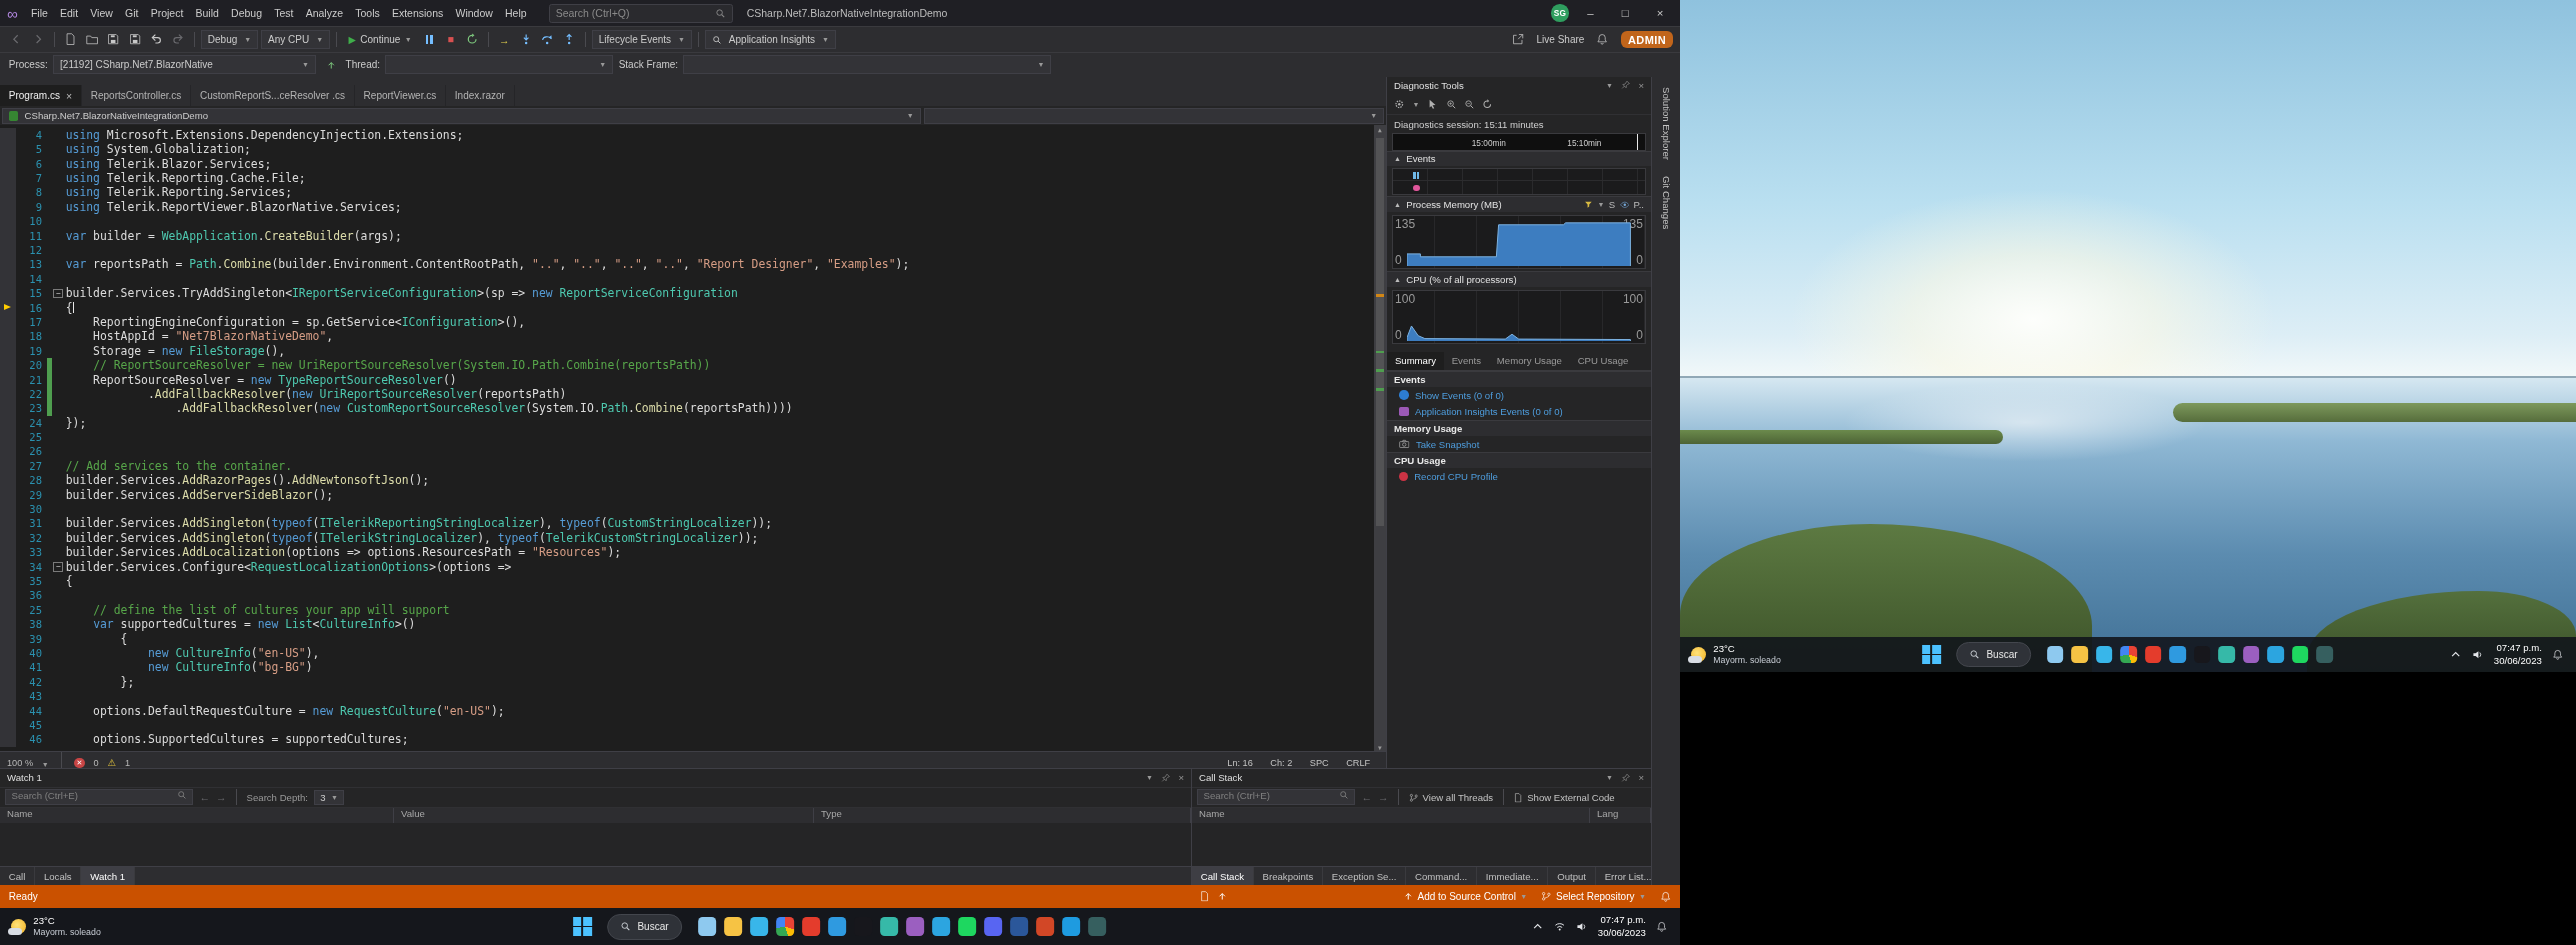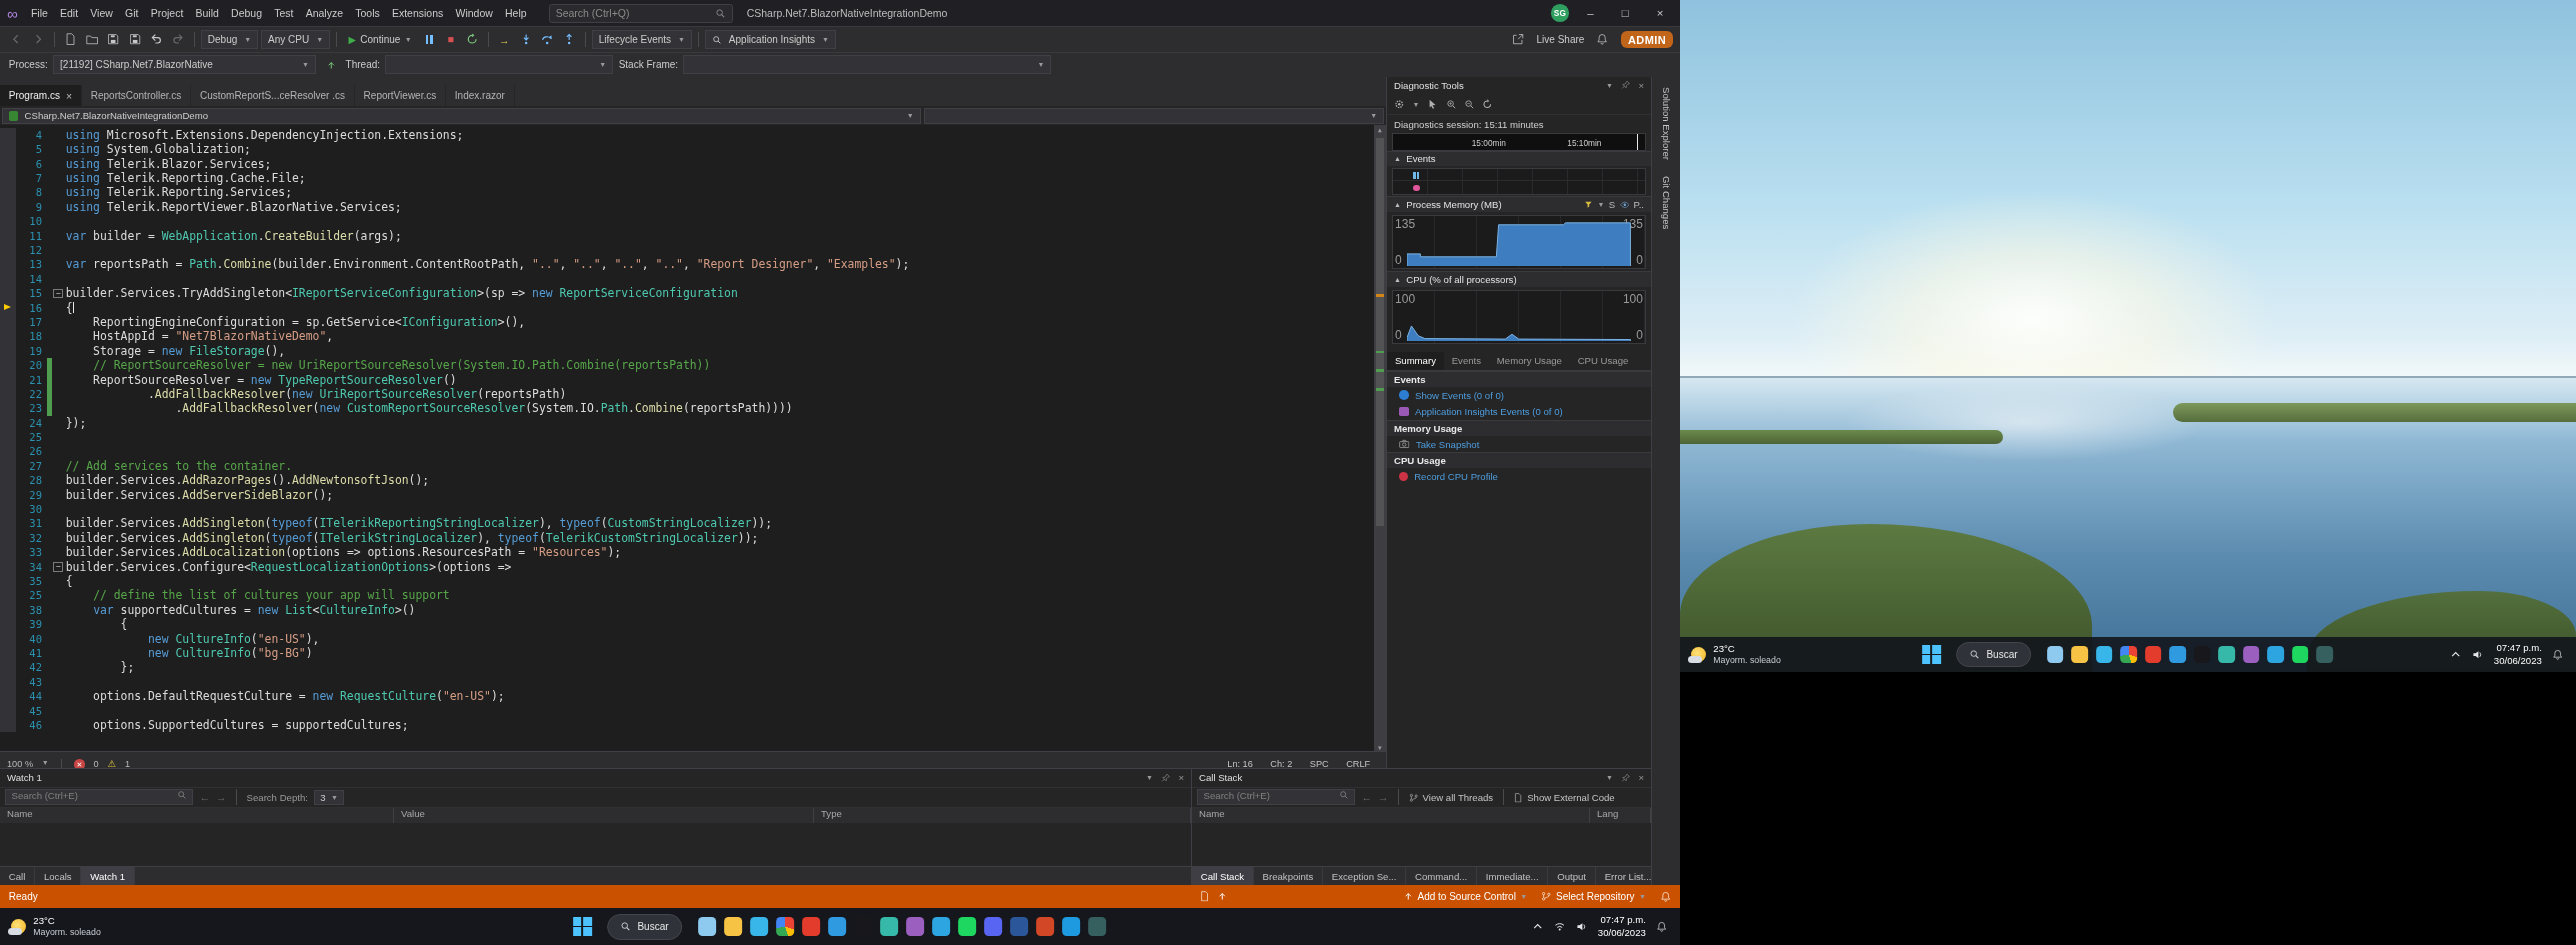--- a/index.html
+++ b/index.html
@@ -74,21 +74,21 @@
   .caret-i{display:inline-block;width:0.9px;height:11.4px;background:#e8e8e8;vertical-align:-1.7px}
   .vscroll{position:absolute;top:0;right:0;bottom:0;width:12.3px;background:#3e3e42}
   .vscroll .ar{position:absolute;left:0;width:12.3px;text-align:center;font-size:6.1px;color:#999}
   .vscroll .thumb{position:absolute;left:1.8px;right:1.8px;top:12.3px;height:62%;background:#686868;opacity:.5}
   .vscroll .mk{position:absolute;left:1.8px;right:1.8px;height:2.6px}
   .mk.orange{top:27%;background:#d18616}
   .mk.green1{top:36%;background:#4f9e4f}
   .mk.green2{top:39%;background:#4f9e4f}
   .mk.green3{top:42%;background:#4f9e4f}
 
-  .edstatus{height:16.6px;background:#2d2d30;border-top:0.9px solid #3f3f46;display:flex;align-items:flex-start;font-size:9.2px;color:#b9b9b9;padding:7px 7px;gap:8.8px;flex:none}
+  .edstatus{height:16.6px;background:#2d2d30;border-top:0.9px solid #3f3f46;display:flex;align-items:flex-end;font-size:9.2px;color:#b9b9b9;padding:0 7px;gap:8.8px;flex:none}
   .errico{width:10.5px;height:10.5px;border-radius:50%;background:#c84545;color:#fff;font-size:7px;display:flex;align-items:center;justify-content:center;flex:none}
   .warnico{color:#d7ba3c;font-size:9.6px;line-height:1}
   .edstatus .right{margin-left:auto;display:flex;gap:17.5px;color:#c4c4c4;padding-right:8.8px}
 
   .rowB{height:117px;display:flex;border-top:1.8px solid #3f3f46;background:#252526;flex:none}
   .watch{width:1192px;display:flex;flex-direction:column;border-right:1.8px solid #3f3f46;flex:none}
   .cstack{flex:1;display:flex;flex-direction:column;min-width:0}
   .ptitle{height:17.5px;display:flex;align-items:center;font-size:9.6px;color:#e0e0e0;padding:0 7px;background:#252526;flex:none}
   .pt-ic{margin-left:auto;display:flex;gap:7.9px;color:#9a9a9a;align-items:center}
   .pt-ic svg{width:9.6px;height:9.6px}
@@ -544,20 +544,21 @@
                   <div class="cl"><span class="gl"></span><span class="ln">26</span><span class="chg"></span><span class="fold"></span><span class="ct"></span></div>
                   <div class="cl"><span class="gl"></span><span class="ln">27</span><span class="chg"></span><span class="fold"></span><span class="ct"><span class="cmt">// Add services to the container.</span></span></div>
                   <div class="cl"><span class="gl"></span><span class="ln">28</span><span class="chg"></span><span class="fold"></span><span class="ct">builder.Services.<span class="met">AddRazorPages</span>().<span class="met">AddNewtonsoftJson</span>();</span></div>
                   <div class="cl"><span class="gl"></span><span class="ln">29</span><span class="chg"></span><span class="fold"></span><span class="ct">builder.Services.<span class="met">AddServerSideBlazor</span>();</span></div>
                   <div class="cl"><span class="gl"></span><span class="ln">30</span><span class="chg"></span><span class="fold"></span><span class="ct"></span></div>
                   <div class="cl"><span class="gl"></span><span class="ln">31</span><span class="chg"></span><span class="fold"></span><span class="ct">builder.Services.<span class="met">AddSingleton</span>(<span class="kw">typeof</span>(<span class="typ">ITelerikReportingStringLocalizer</span>), <span class="kw">typeof</span>(<span class="typ">CustomStringLocalizer</span>));</span></div>
                   <div class="cl"><span class="gl"></span><span class="ln">32</span><span class="chg"></span><span class="fold"></span><span class="ct">builder.Services.<span class="met">AddSingleton</span>(<span class="kw">typeof</span>(<span class="typ">ITelerikStringLocalizer</span>), <span class="kw">typeof</span>(<span class="typ">TelerikCustomStringLocalizer</span>));</span></div>
                   <div class="cl"><span class="gl"></span><span class="ln">33</span><span class="chg"></span><span class="fold"></span><span class="ct">builder.Services.<span class="met">AddLocalization</span>(options =&gt; options.ResourcesPath = <span class="str">"Resources"</span>);</span></div>
                   <div class="cl"><span class="gl"></span><span class="ln">34</span><span class="chg"></span><span class="fold"><i class="foldbox">−</i></span><span class="ct">builder.Services.Configure&lt;<span class="typ">RequestLocalizationOptions</span>&gt;(options =&gt;</span></div>
                   <div class="cl"><span class="gl"></span><span class="ln">35</span><span class="chg"></span><span class="fold"></span><span class="ct">{</span></div>
+                  <div class="cl"><span class="gl"></span><span class="ln">36</span><span class="chg"></span><span class="fold"></span><span class="ct"></span></div>
                   <div class="cl"><span class="gl"></span><span class="ln">25</span><span class="chg"></span><span class="fold"></span><span class="ct">    <span class="cmt">// define the list of cultures your app will support</span></span></div>
                   <div class="cl"><span class="gl"></span><span class="ln">38</span><span class="chg"></span><span class="fold"></span><span class="ct">    <span class="kw">var</span> supportedCultures = <span class="kw">new</span> <span class="typ">List</span>&lt;<span class="typ">CultureInfo</span>&gt;()</span></div>
                   <div class="cl"><span class="gl"></span><span class="ln">39</span><span class="chg"></span><span class="fold"></span><span class="ct">        {</span></div>
                   <div class="cl"><span class="gl"></span><span class="ln">40</span><span class="chg"></span><span class="fold"></span><span class="ct">            <span class="kw">new</span> <span class="typ">CultureInfo</span>(<span class="str">"en-US"</span>),</span></div>
                   <div class="cl"><span class="gl"></span><span class="ln">41</span><span class="chg"></span><span class="fold"></span><span class="ct">            <span class="kw">new</span> <span class="typ">CultureInfo</span>(<span class="str">"bg-BG"</span>)</span></div>
                   <div class="cl"><span class="gl"></span><span class="ln">42</span><span class="chg"></span><span class="fold"></span><span class="ct">        };</span></div>
                   <div class="cl"><span class="gl"></span><span class="ln">43</span><span class="chg"></span><span class="fold"></span><span class="ct"></span></div>
                   <div class="cl"><span class="gl"></span><span class="ln">44</span><span class="chg"></span><span class="fold"></span><span class="ct">    options.DefaultRequestCulture = <span class="kw">new</span> <span class="typ">RequestCulture</span>(<span class="str">"en-US"</span>);</span></div>
                   <div class="cl"><span class="gl"></span><span class="ln">45</span><span class="chg"></span><span class="fold"></span><span class="ct"></span></div>
                   <div class="cl"><span class="gl"></span><span class="ln">46</span><span class="chg"></span><span class="fold"></span><span class="ct">    options.SupportedCultures = supportedCultures;</span></div>

